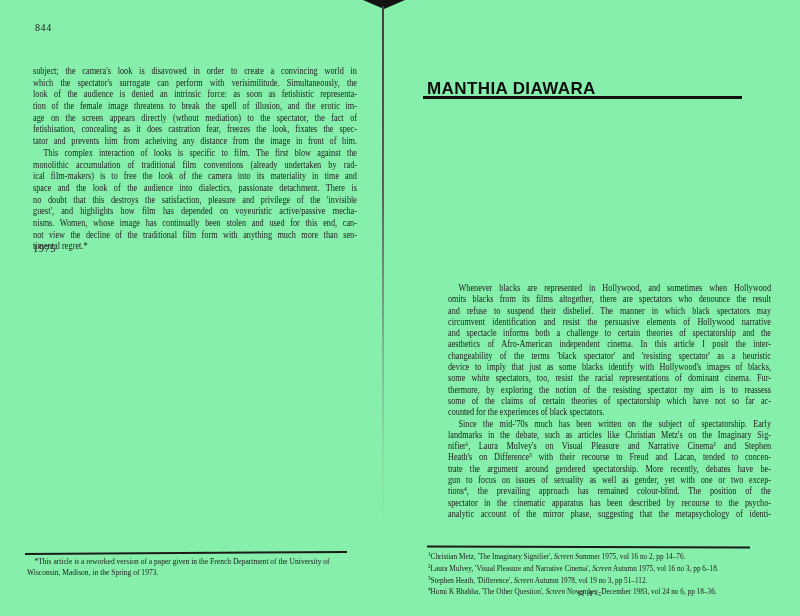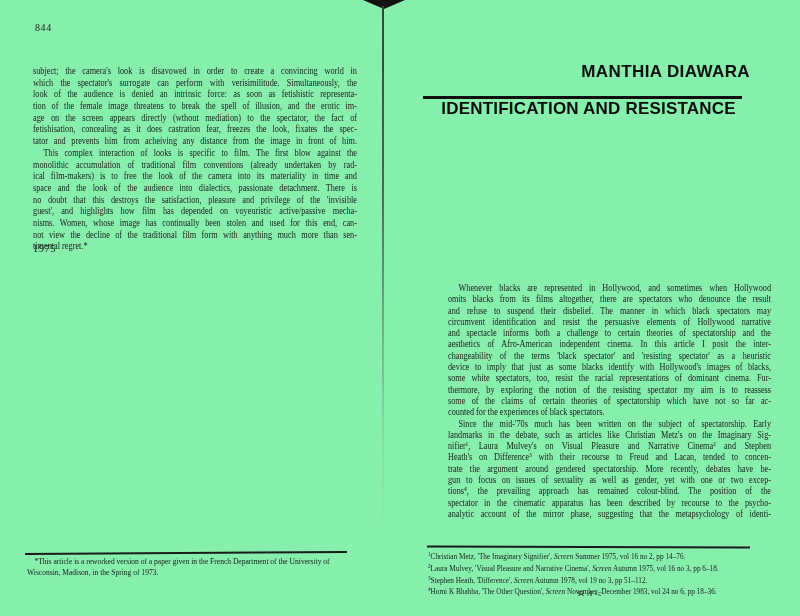--- a/index.html
+++ b/index.html
@@ -41,21 +41,21 @@
 
   
   .gutter-line { position: absolute; left: 382px; top: 6px; width: 2px; height: 524px;
     background: linear-gradient(#3f3f3f, #5c5c5c 35%, rgba(110,110,110,0.45) 65%,
                 rgba(130,130,130,0.2) 82%, transparent); }
   .gutter-tri { position: absolute; left: 363px; top: 0; width: 0; height: 0;
     border-left: 21px solid transparent; border-right: 21px solid transparent;
     border-top: 9px solid #131313; }
 
   
-  .author { position: absolute; top: 62px; left: 427px; width: 323px; text-align: right;
+  .author { position: absolute; top: 79px; left: 427px; width: 323px; text-align: left;
     font-family: "Liberation Sans", sans-serif; font-weight: 700; font-size: 17px;
     letter-spacing: 0.4px; color: #0e0e0e; }
   .title-rule { position: absolute; top: 96px; left: 423px; width: 319px; height: 2.5px;
     background: #101010; }
   .main-title { position: absolute; top: 101px; left: 415px; width: 347px; text-align: center;
     font-family: "Liberation Sans", sans-serif; font-weight: 700; font-size: 17px;
     line-height: 16.5px; letter-spacing: 0.2px; color: #0c0c0c; }
 
   .fn-rule-right { position: absolute; top: 546px; left: 427px; width: 323px; height: 2px;
                    background: #1b1b1b; transform: rotate(0.15deg); }
@@ -116,21 +116,20 @@
   </div>
 
   <div class="gutter-tri"></div>
   <div class="gutter-line"></div>
 
   <div>
 
     <div class="author">MANTHIA DIAWARA</div>
     <div class="title-rule"></div>
     <div class="main-title">
-      <div>IDENTIFICATION AND RESISTANCE</div>
     </div>
 
     <div class="body-col right-col">
       <div class="scale-box">
         <div class="para indent">
 
         <div class="tline">Whenever blacks are represented in Hollywood, and sometimes when Hollywood</div>
             <div class="tline">omits blacks from its films altogether, there are spectators who denounce the result</div>
             <div class="tline">and refuse to suspend their disbelief. The manner in which black spectators may</div>
             <div class="tline">circumvent identification and resist the persuasive elements of Hollywood narrative</div>

